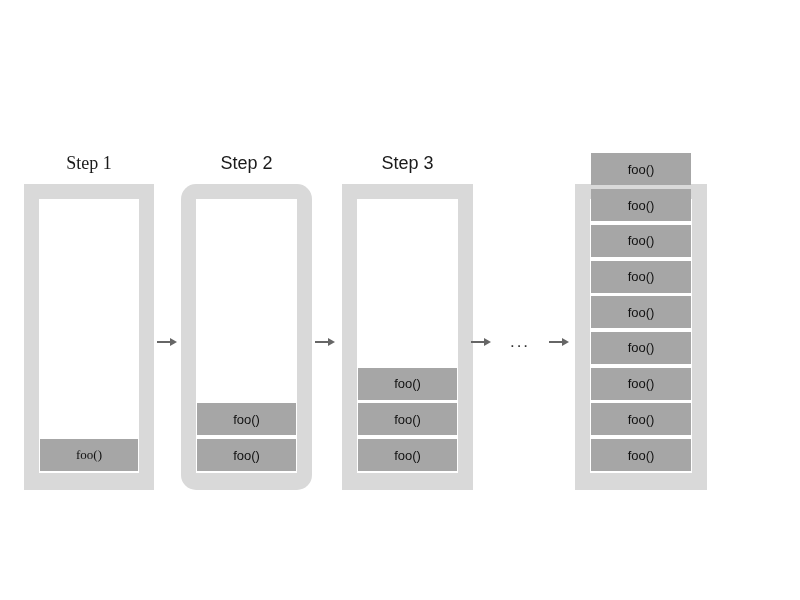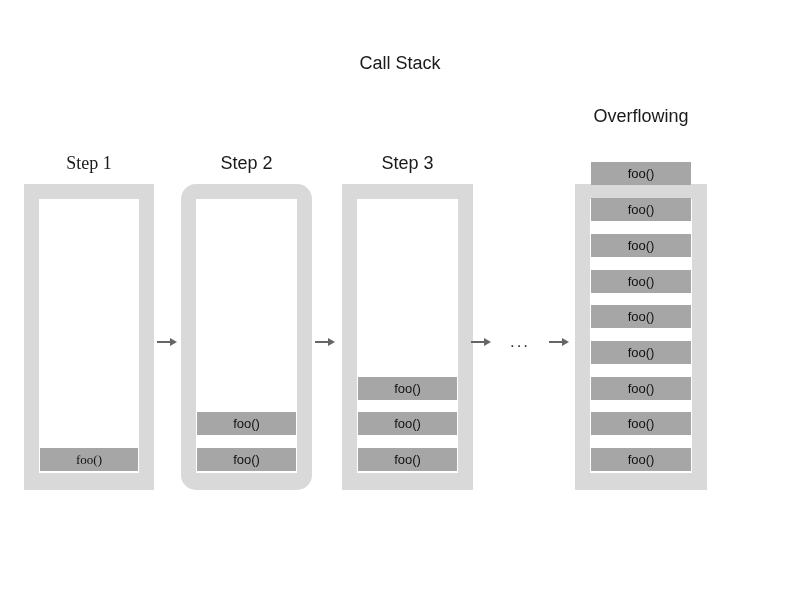--- a/index.html
+++ b/index.html
@@ -52,21 +52,21 @@
     left: 15px;
     right: 15px;
     top: 15px;
     bottom: 17px;
     background: #ffffff;
   }
   .frame {
     position: absolute;
     left: 16px;
     right: 16px;
-    height: 23px;
+    height: 32px;
     background: var(--frame, #a6a6a6);
     display: flex;
     align-items: center;
     justify-content: center;
     font-size: 13px;
     color: #111111;
   }
   .arrow {
     position: absolute;
     top: 336px;
@@ -87,21 +87,20 @@
     font-size: 17px;
     letter-spacing: 2px;
     color: #333333;
   }
 </style>
 </head>
 <body>
 
 <div class="canvas">
 
-  <div class="title">Call Stack</div>
 
   <div class="panel p1">
     <div class="panel-label">Step 1</div>
     <div class="stack-inner"></div>
   <div class="frame" style="bottom: 19px;">foo()</div>
     </div>
 
   <svg class="arrow a1" viewBox="0 0 22 12" xmlns="http://www.w3.org/2000/svg">
     <line x1="1" y1="6" x2="14" y2="6" stroke="currentColor" stroke-width="2"></line>
     <path d="M14 2 L21 6 L14 10 Z" fill="currentColor"></path>
@@ -133,21 +132,20 @@
   </svg>
 
   <div class="dots">...</div>
 
   <svg class="arrow a4" viewBox="0 0 22 12" xmlns="http://www.w3.org/2000/svg">
     <line x1="1" y1="6" x2="14" y2="6" stroke="currentColor" stroke-width="2"></line>
     <path d="M14 2 L21 6 L14 10 Z" fill="currentColor"></path>
   </svg>
 
   <div class="panel p4">
-    <div class="panel-label">Overflowing</div>
     <div class="stack-inner"></div>
   <div class="frame" style="bottom: 19px;">foo()</div>
       <div class="frame" style="bottom: 54.7px;">foo()</div>
       <div class="frame" style="bottom: 90.4px;">foo()</div>
       <div class="frame" style="bottom: 126.1px;">foo()</div>
       <div class="frame" style="bottom: 161.8px;">foo()</div>
       <div class="frame" style="bottom: 197.5px;">foo()</div>
       <div class="frame" style="bottom: 233.2px;">foo()</div>
       <div class="frame" style="bottom: 268.9px;">foo()</div>
       <div class="frame" style="bottom: 304.6px;">foo()</div>

